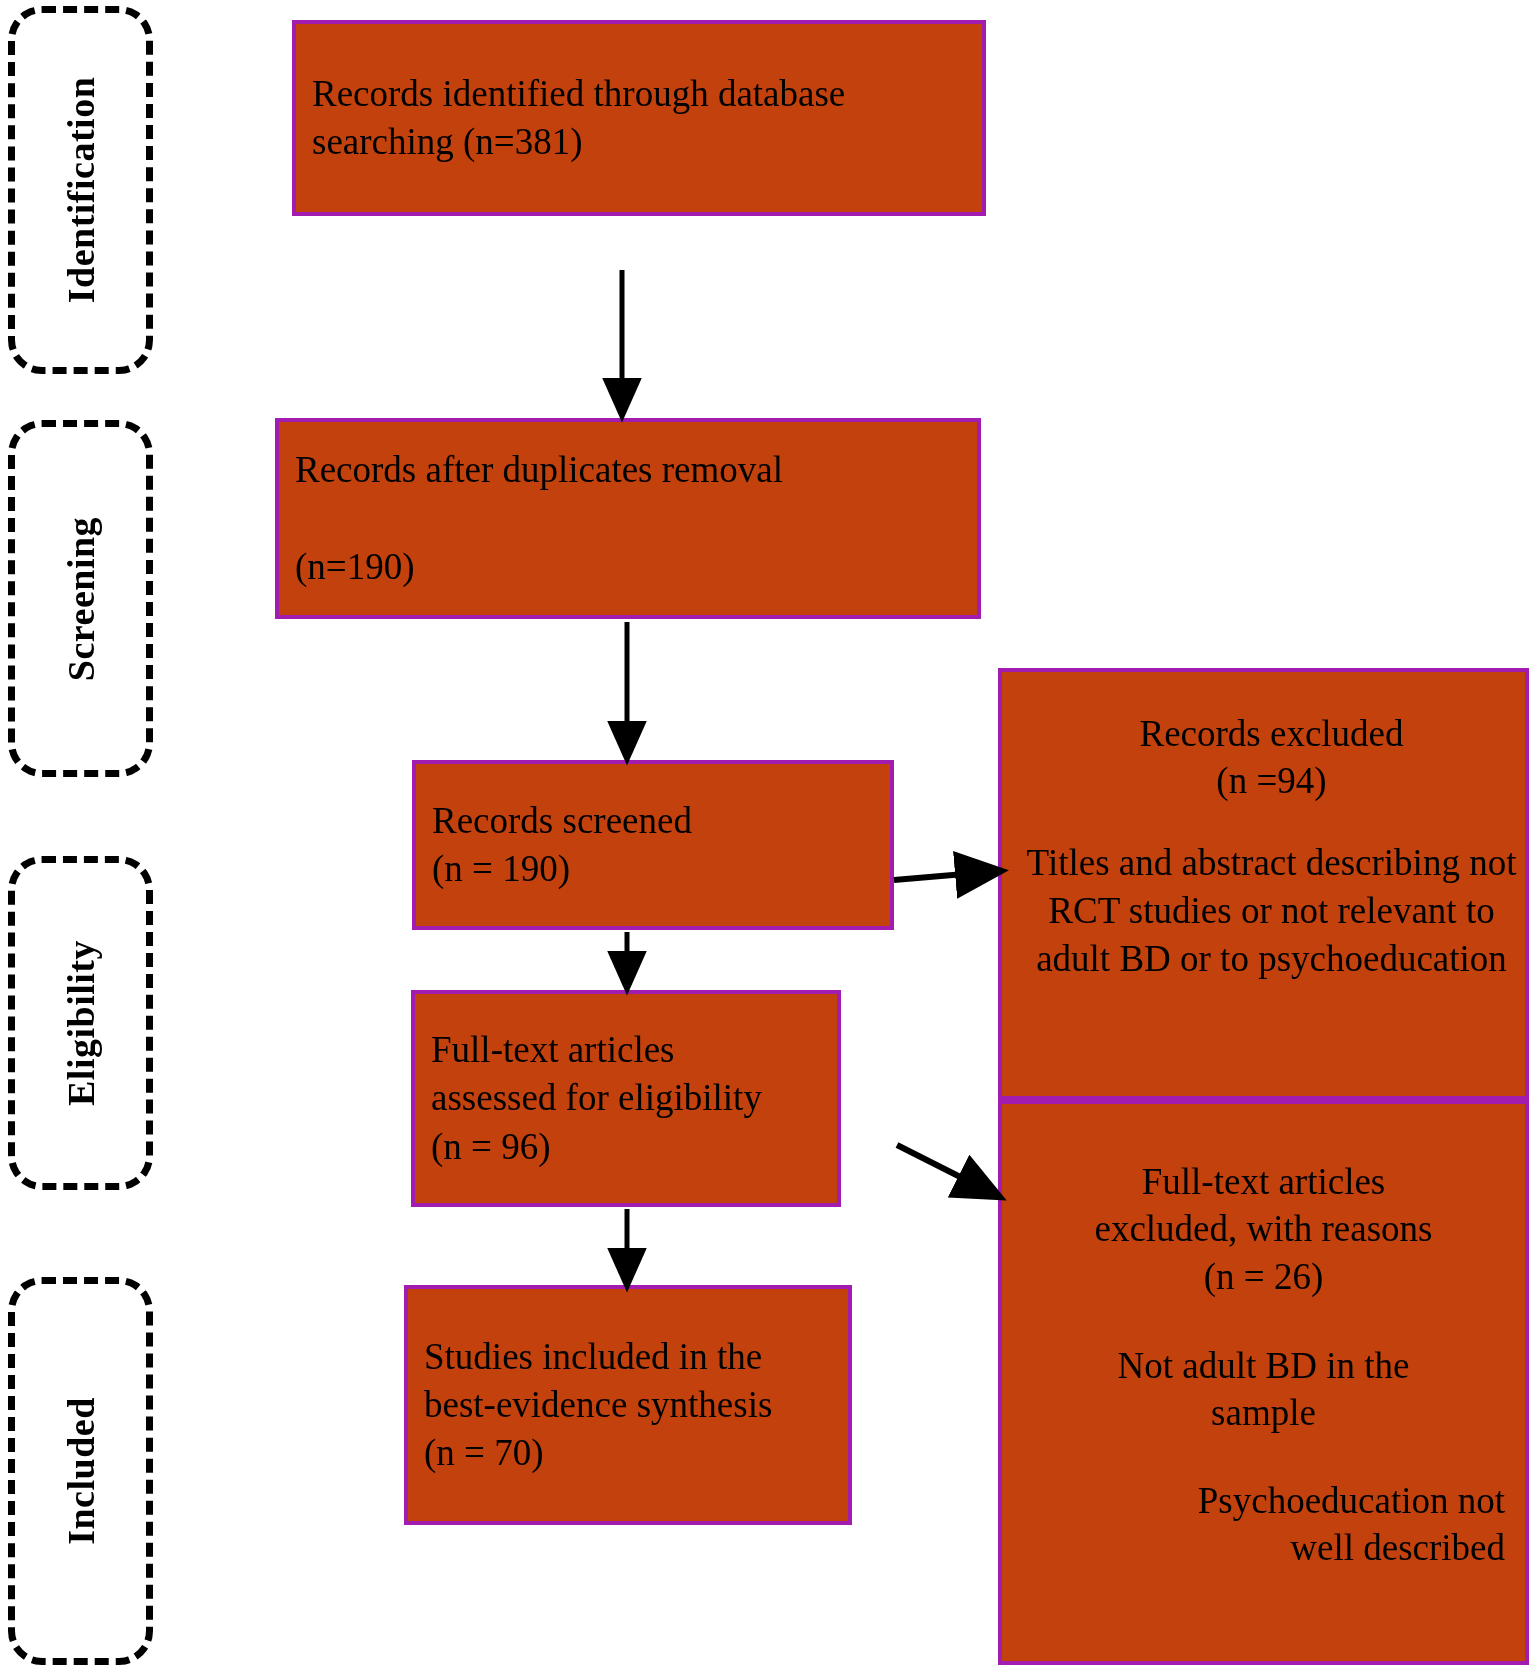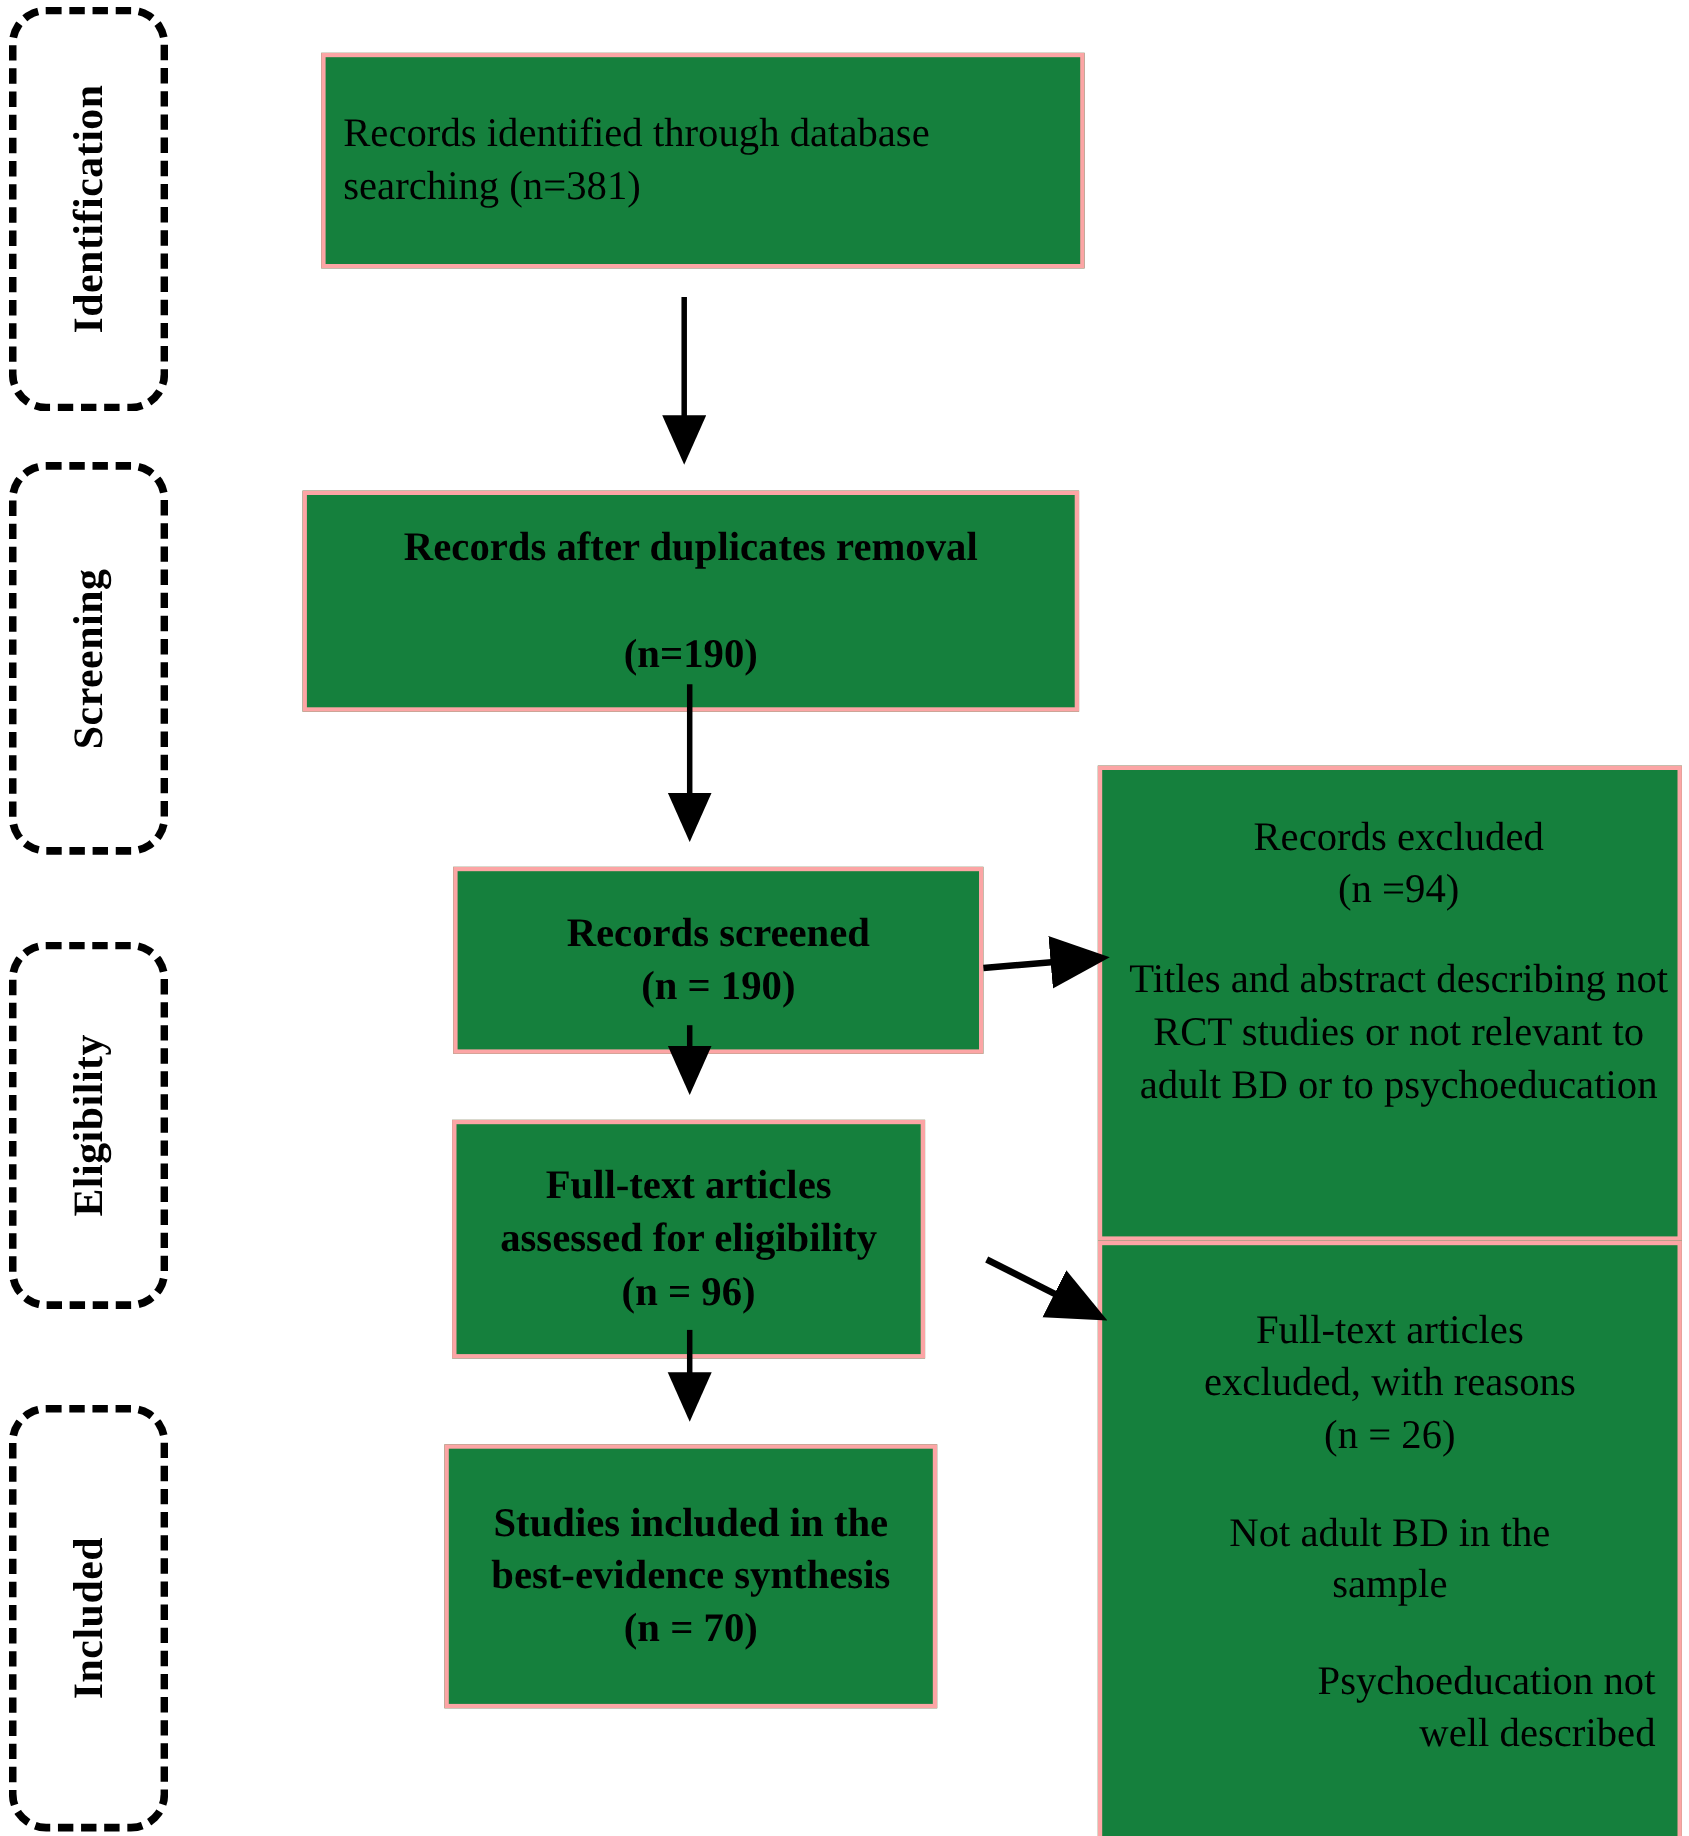--- a/index.html
+++ b/index.html
@@ -34,38 +34,37 @@
     white-space: nowrap;
     font-weight: bold;
     font-size: 38px;
     letter-spacing: 0.5px;
     line-height: 1;
   }
 
   
   .box {
     position: absolute;
-    border: 4px solid #fca5a5;
+    border: 4px solid #a21caf;
     box-sizing: border-box;
-    background: #15803d;
+    background: #c2410c;
     display: flex;
     align-items: center;
     justify-content: center;
-    margin-top: 28px;
   }
   .box-text {
     font-size: 37px;
     line-height: 1.30;
     padding: 0 16px;
     box-sizing: border-box;
     width: 100%;
     white-space: pre-line;
   }
   .t-left   { text-align: left; }
-  .t-center { text-align: center; font-weight: bold; }
+  .t-center { text-align: left; }
 
   .box-split {
     display: block;
     align-items: initial;
     justify-content: initial;
   }
   .split-head {
     font-size: 37px;
     line-height: 1.28;
     text-align: center;

